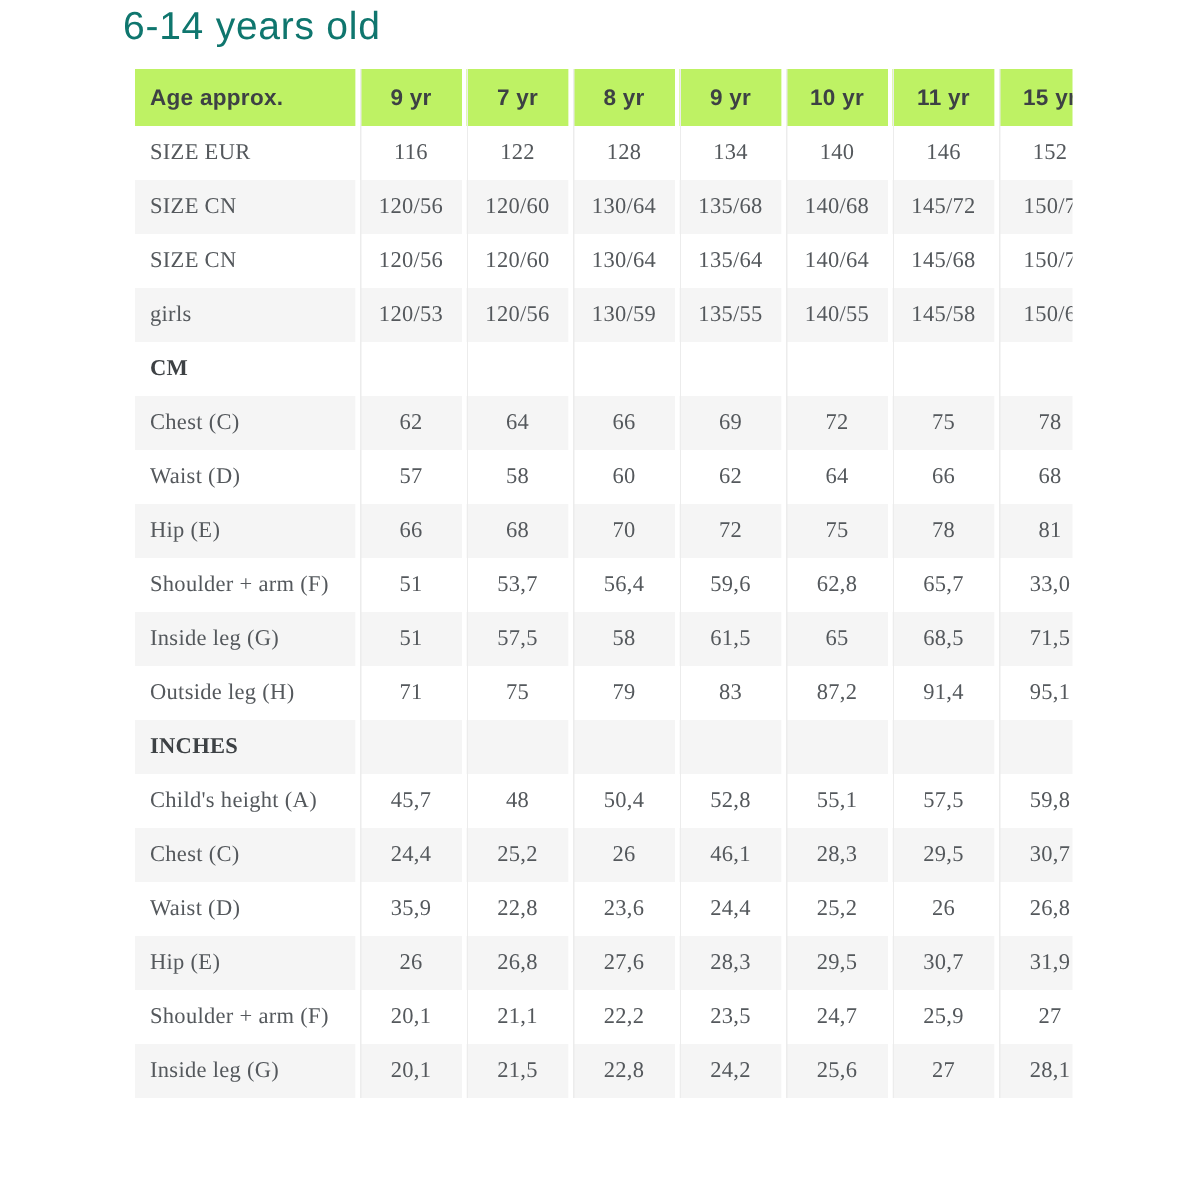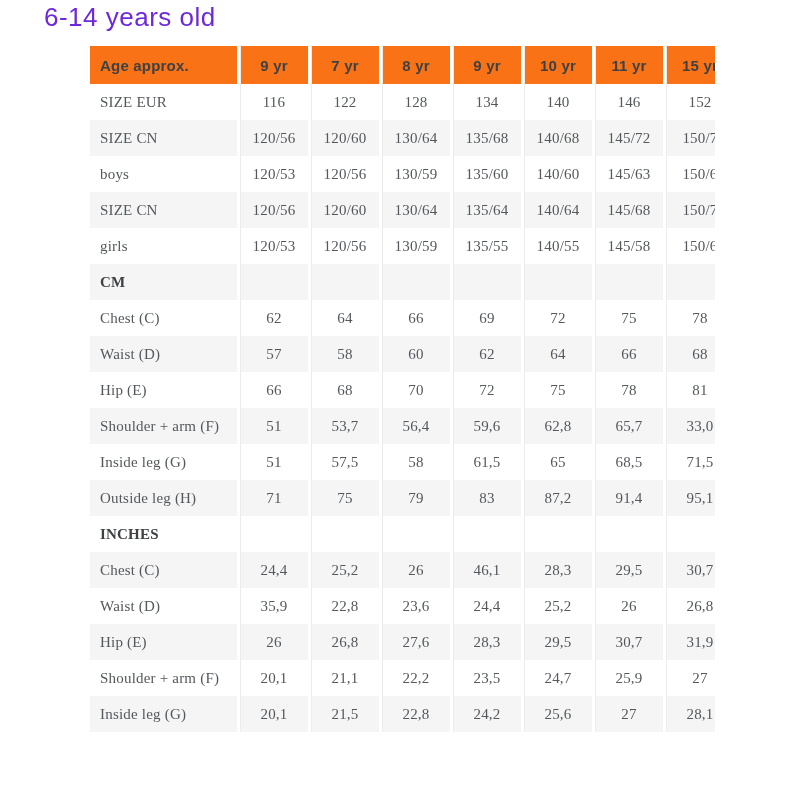--- a/index.html
+++ b/index.html
@@ -5,45 +5,45 @@
   html, body {
     margin: 0;
     padding: 0;
     width: 800px;
     height: 800px;
     overflow: hidden;
     background: #ffffff;
     font-family: "Liberation Sans", sans-serif;
   }
   h1.page-title {
-    margin: 2px 0 0 44px;
+    margin: 2px 0 0 82px;
     font-size: 26px;
     line-height: 30px;
     font-weight: 500;
     letter-spacing: 0.5px;
-    color: #6d28d9;
+    color: #0f766e;
   }
   .table-wrap {
     margin: 14px 0 0 90px;
     width: 625px;
     overflow: hidden;
   }
   table.size-table {
     table-layout: fixed;
     width: 644px;
     border-collapse: separate;
     border-spacing: 0;
     font-size: 15px;
     letter-spacing: 0.2px;
     color: #54585c;
   }
   table.size-table thead tr { height: 38px; }
   table.size-table tbody tr { height: 36px; font-family: Liberation Serif, serif; }
   
-  thead tr th { background: #f97316; }
+  thead tr th { background: #bef264; }
   tbody tr:nth-child(even) td, tbody tr:nth-child(even) th { background: #f5f5f5; }
   tbody tr:nth-child(odd) td, tbody tr:nth-child(odd) th { background: #ffffff; }
   th, td {
     vertical-align: middle;
     font-weight: 400;
     padding: 0;
   }
   .c-label {
     text-align: left;
     padding-left: 10px;
@@ -99,30 +99,20 @@
           <th class="c-label">SIZE CN</th>
           <td class="c-val">120/56</td>
           <td class="c-val">120/60</td>
           <td class="c-val">130/64</td>
           <td class="c-val">135/68</td>
           <td class="c-val">140/68</td>
           <td class="c-val">145/72</td>
           <td class="c-val">150/7</td>
         </tr>
         <tr>
-          <th class="c-label">boys</th>
-          <td class="c-val">120/53</td>
-          <td class="c-val">120/56</td>
-          <td class="c-val">130/59</td>
-          <td class="c-val">135/60</td>
-          <td class="c-val">140/60</td>
-          <td class="c-val">145/63</td>
-          <td class="c-val">150/6</td>
-        </tr>
-        <tr>
           <th class="c-label">SIZE CN</th>
           <td class="c-val">120/56</td>
           <td class="c-val">120/60</td>
           <td class="c-val">130/64</td>
           <td class="c-val">135/64</td>
           <td class="c-val">140/64</td>
           <td class="c-val">145/68</td>
           <td class="c-val">150/7</td>
         </tr>
         <tr>
@@ -209,20 +199,30 @@
           <th class="c-label bold">INCHES</th>
           <td class="c-val"></td>
           <td class="c-val"></td>
           <td class="c-val"></td>
           <td class="c-val"></td>
           <td class="c-val"></td>
           <td class="c-val"></td>
           <td class="c-val"></td>
         </tr>
         <tr>
+          <th class="c-label">Child's height (A)</th>
+          <td class="c-val">45,7</td>
+          <td class="c-val">48</td>
+          <td class="c-val">50,4</td>
+          <td class="c-val">52,8</td>
+          <td class="c-val">55,1</td>
+          <td class="c-val">57,5</td>
+          <td class="c-val">59,8</td>
+        </tr>
+        <tr>
           <th class="c-label">Chest (C)</th>
           <td class="c-val">24,4</td>
           <td class="c-val">25,2</td>
           <td class="c-val">26</td>
           <td class="c-val">46,1</td>
           <td class="c-val">28,3</td>
           <td class="c-val">29,5</td>
           <td class="c-val">30,7</td>
         </tr>
         <tr>

